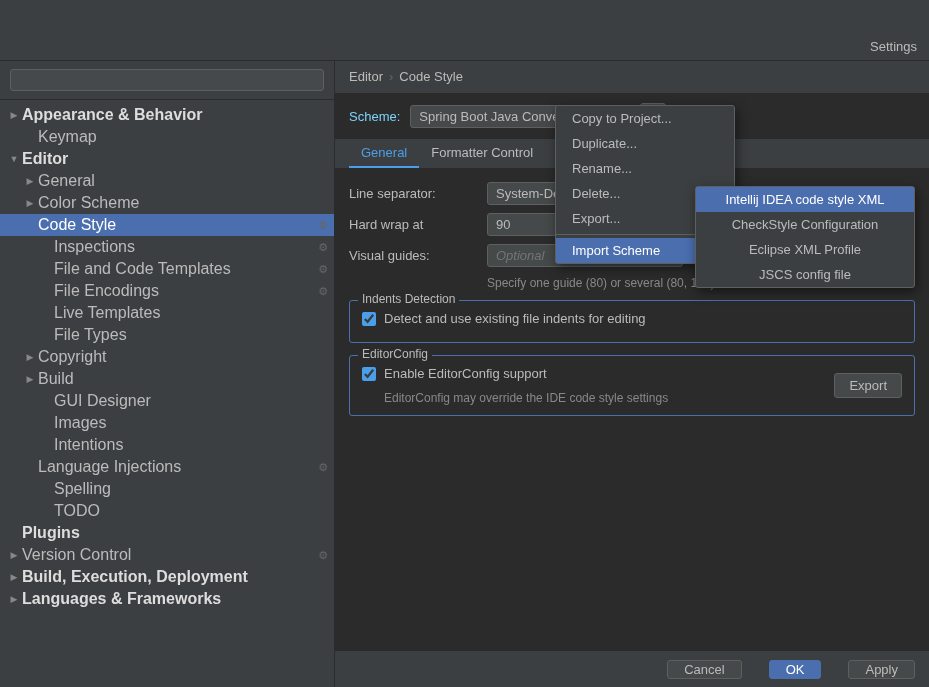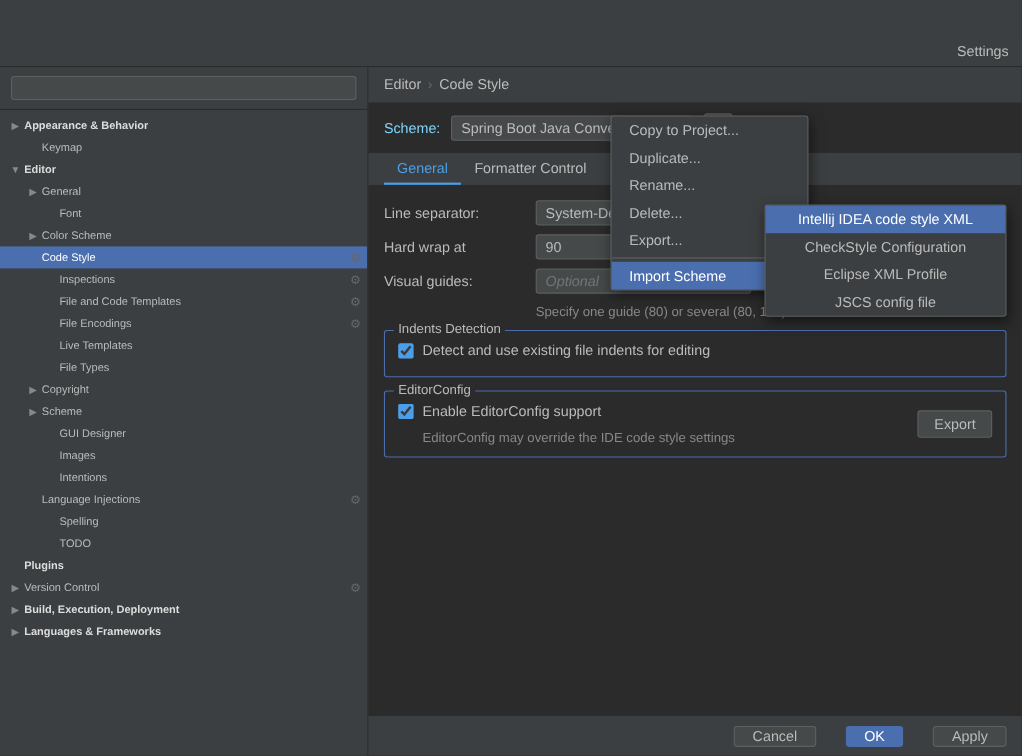--- a/index.html
+++ b/index.html
@@ -92,21 +92,21 @@
     .tree-item.selected {
       background: #4b6eaf;
       color: #ffffff;
     }
     .tree-item.selected .tree-label {
       color: #ffffff;
     }
 
     .tree-label {
       color: #bbbbbb;
-      font-size: 10px;
+      font-size: 16px;
     }
     .tree-label.bold {
       font-weight: bold;
       color: #dddddd;
     }
 
     .expand-icon {
       width: 16px;
       height: 16px;
       display: inline-flex;
@@ -450,24 +450,20 @@
       <div class="tree-item tree-indent-0">
         <span class="expand-icon">▼</span>
         <span class="tree-label bold">Editor</span>
       </div>
 
       <div class="tree-item tree-indent-1">
         <span class="expand-icon">▶</span>
         <span class="tree-label">General</span>
       </div>
 
-      <div class="tree-item tree-indent-2">
-        <span class="expand-icon" style="width:16px;"></span>
-        <span class="tree-label">Font</span>
-      </div>
 
       <div class="tree-item tree-indent-1">
         <span class="expand-icon">▶</span>
         <span class="tree-label">Color Scheme</span>
       </div>
 
       <div class="tree-item tree-indent-1 selected">
         <span class="expand-icon" style="width:16px;"></span>
         <span class="tree-label">Code Style</span>
         <span class="ext-icon">⚙</span>
@@ -501,21 +497,21 @@
         <span class="tree-label">File Types</span>
       </div>
 
       <div class="tree-item tree-indent-1">
         <span class="expand-icon">▶</span>
         <span class="tree-label">Copyright</span>
       </div>
 
       <div class="tree-item tree-indent-1">
         <span class="expand-icon">▶</span>
-        <span class="tree-label">Scheme</span>
+        <span class="tree-label">Build</span>
       </div>
 
       <div class="tree-item tree-indent-2">
         <span class="expand-icon" style="width:16px;"></span>
         <span class="tree-label">GUI Designer</span>
       </div>
 
       <div class="tree-item tree-indent-2">
         <span class="expand-icon" style="width:16px;"></span>
         <span class="tree-label">Images</span>

